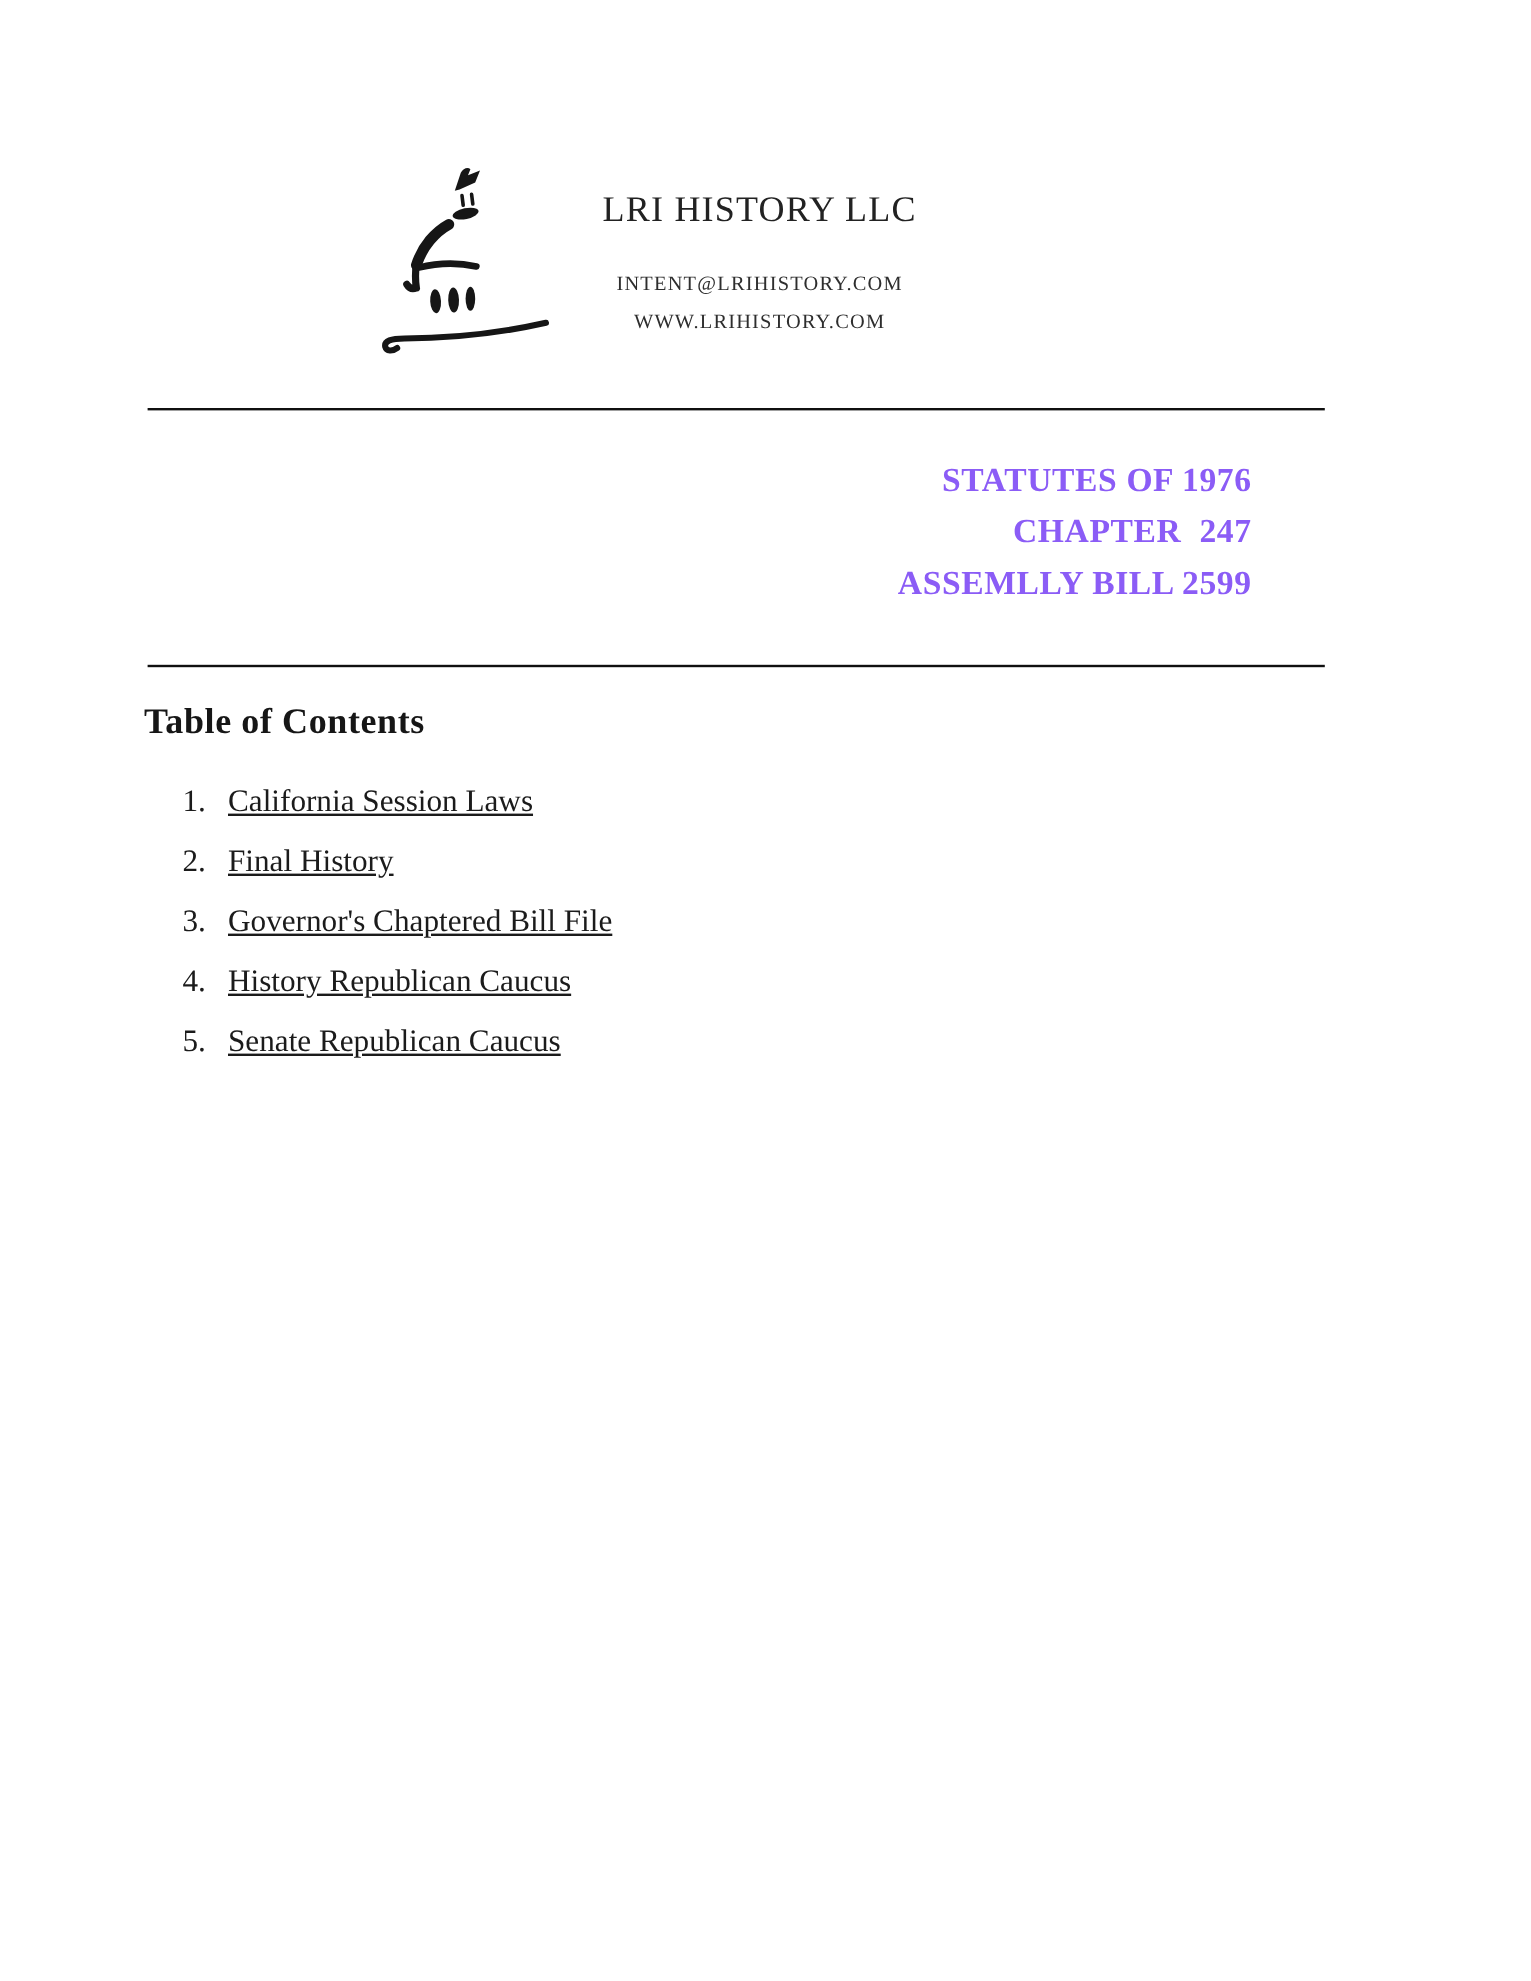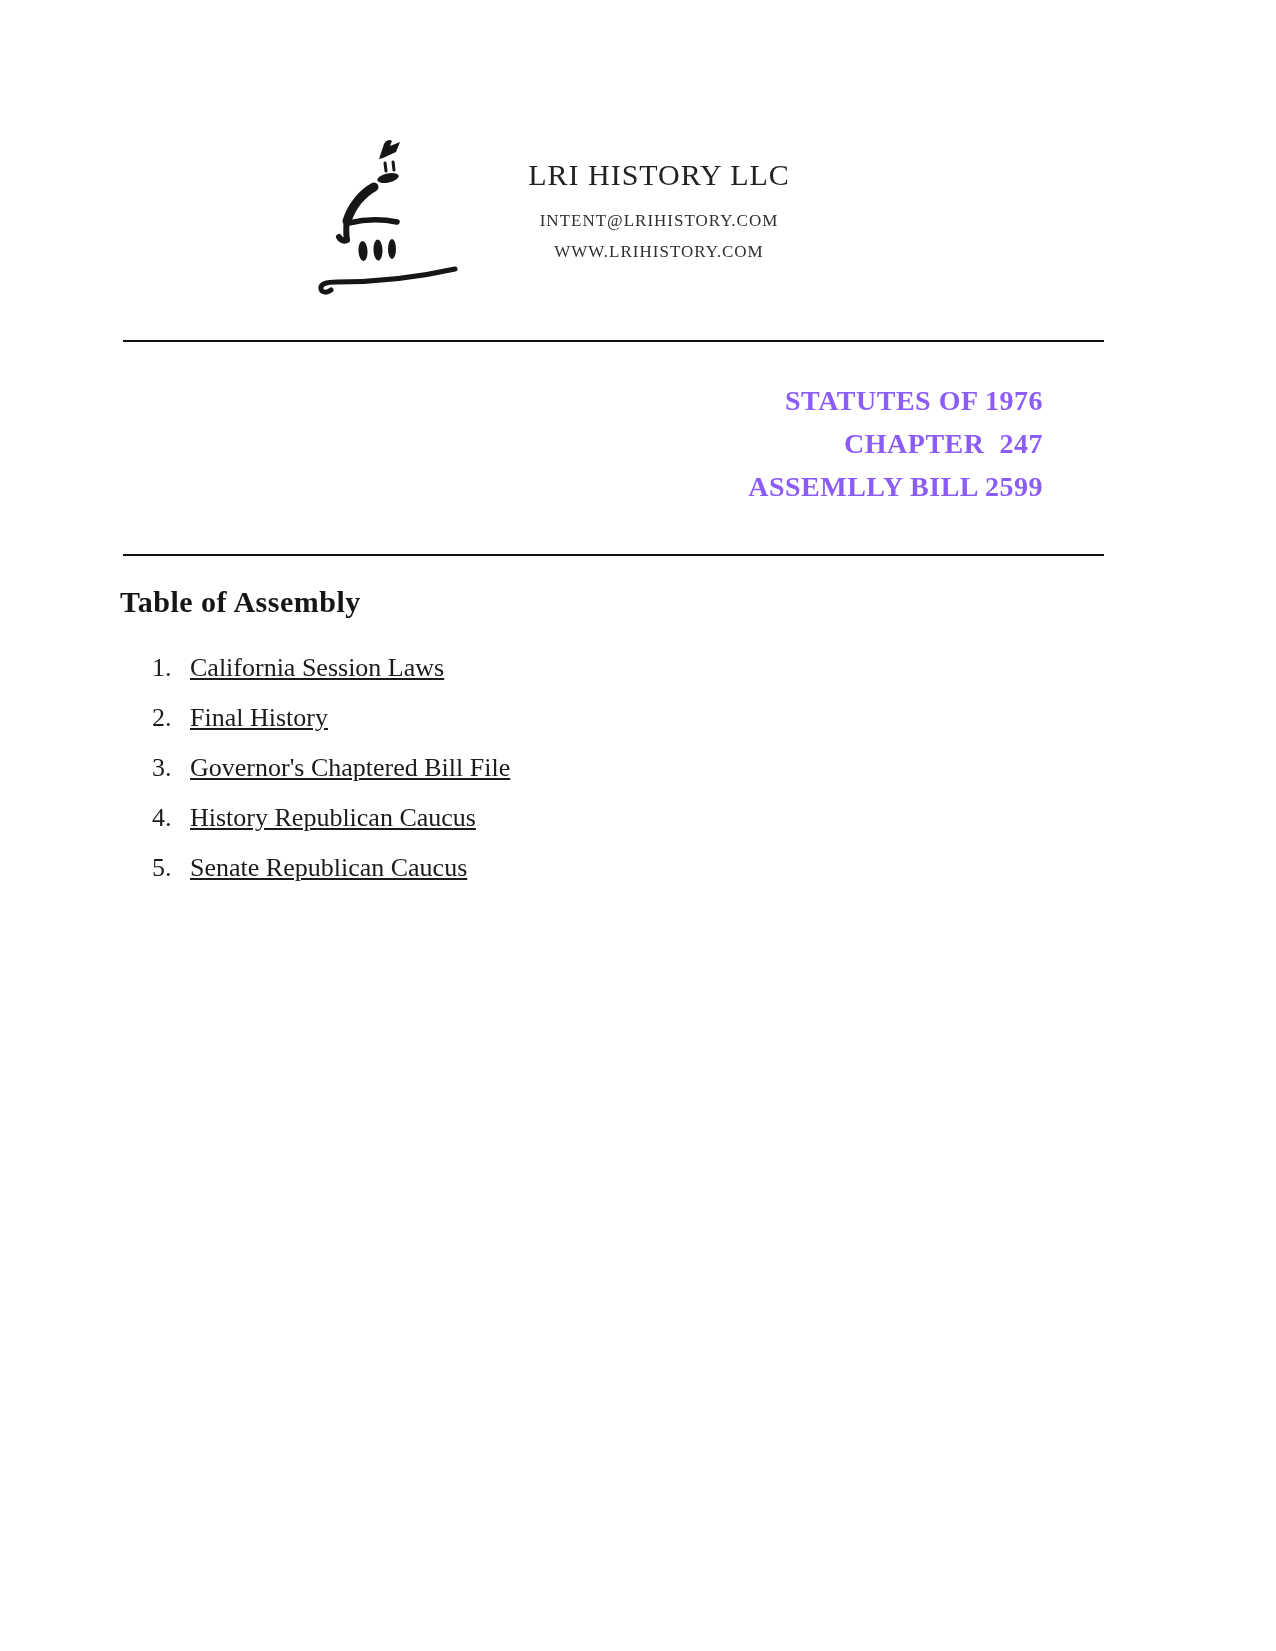--- a/index.html
+++ b/index.html
@@ -18,41 +18,41 @@
   }
   .logo {
     position: absolute;
     left: 295px;
     top: 125px;
     width: 180px;
     height: 175px;
   }
   .header-block {
     position: absolute;
-    left: 476px;
+    left: 450px;
     top: 157px;
     width: 366px;
     text-align: center;
   }
   .company-name {
     font-size: 30px;
     line-height: 36px;
     letter-spacing: 1px;
     color: #222222;
     white-space: pre;
   }
   .contact-line {
     font-size: 17px;
     line-height: 31px;
     letter-spacing: 1px;
     color: #2e2e2e;
     white-space: pre;
   }
   .contact-first {
-    margin-top: 12px;
+    margin-top: 28px;
   }
   .phone-line {
     font-size: 18px;
     letter-spacing: 0.5px;
   }
   .rule {
     position: absolute;
     left: 123px;
     width: 981px;
     height: 2px;
@@ -140,21 +140,21 @@
 
   <div class="rule rule-1"></div>
   <div class="rule rule-2"></div>
 
   <div class="title-block">
     <div class="title-line">STATUTES OF 1976</div>
     <div class="title-line">CHAPTER  247</div>
     <div class="title-line">ASSEMLLY BILL 2599</div>
   </div>
 
-  <div class="toc-heading">Table of Assembly</div>
+  <div class="toc-heading">Table of Contents</div>
 
   <div class="toc-list">
     <div class="toc-item">
       <span class="toc-num">1.</span>
       <span class="toc-label">California Session Laws</span>
     </div>
     <div class="toc-item">
       <span class="toc-num">2.</span>
       <span class="toc-label">Final History</span>
     </div>

